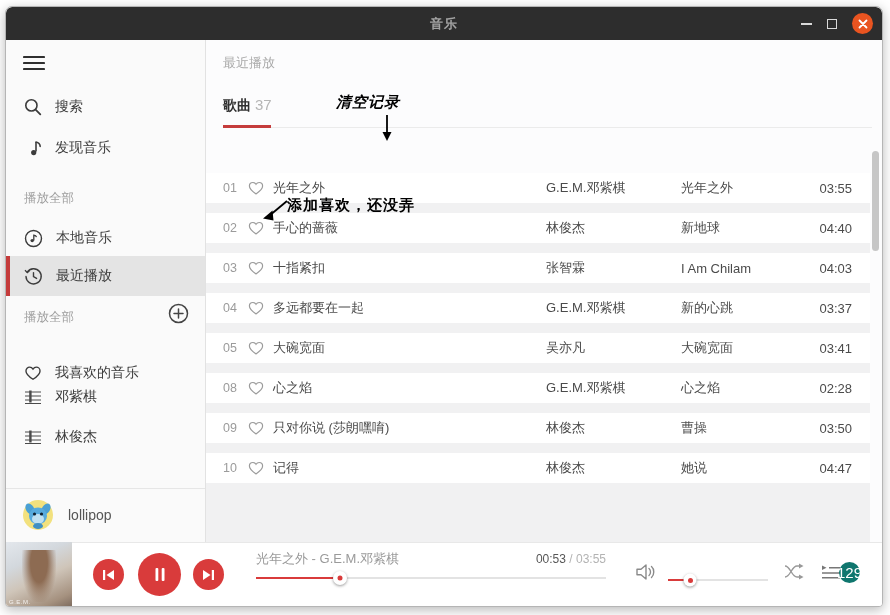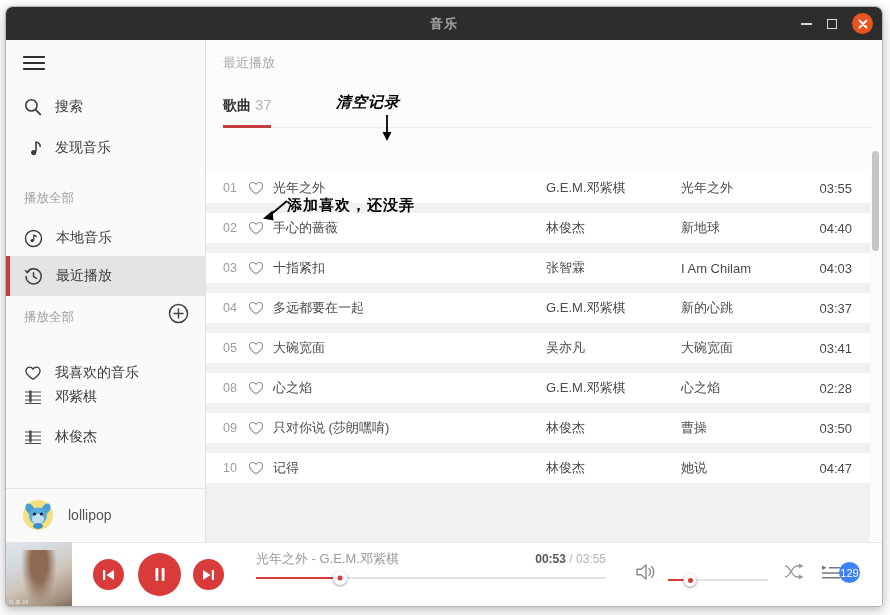--- a/index.html
+++ b/index.html
@@ -69,35 +69,35 @@
   .art-caption { position:absolute; left:3px; bottom:2px; font-size:6px; color:rgba(255,255,255,.85); letter-spacing:.5px; }
   .p-btn { position:absolute; border-radius:50%; background:#d93b3b; display:flex;
     align-items:center; justify-content:center; cursor:pointer; }
   .p-prev { left:87px;  top:16px; width:31px; height:31px; }
   .p-play { left:132px; top:10px; width:43px; height:43px; }
   .p-next { left:187px; top:16px; width:31px; height:31px; }
   .np-row { position:absolute; left:250px; top:7px; width:350px; display:flex;
     justify-content:space-between; align-items:baseline; }
   .np-title { color:#9a9a9a; font-size:13px; }
   .np-time { font-size:12px; color:#b3b3b3; }
-  .np-time .cur { color:#565656;font-weight:bold; }
+  .np-time .cur { color:#565656; }
   .slider { position:absolute; height:2px; background:#e3e3e3; }
   .slider .fill { position:absolute; left:0; top:0; height:2px; background:#d93b3b; }
   .slider .knob { position:absolute; top:50%; transform:translate(-50%,-50%); width:14px; height:14px;
     border-radius:50%; background:#fff; box-shadow:0 1px 3px rgba(0,0,0,.4); cursor:pointer; }
   .slider .knob .dot { position:absolute; left:50%; top:50%; transform:translate(-50%,-50%);
     width:5px; height:5px; border-radius:50%; background:#d93b3b; }
   .progress { left:250px; top:34px; width:350px; }
   .volume   { left:662px; top:36px; width:100px; }
   .volume .knob { width:13px; height:13px; }
   .speaker-wrap { position:absolute; left:629px; top:20px; cursor:pointer; }
   .shuffle-wrap { position:absolute; left:778px; top:20px; cursor:pointer; }
   .queue-wrap   { position:absolute; left:816px; top:22px; cursor:pointer; }
   .queue-badge { position:absolute; left:833px; top:19px; width:21px; height:21px; border-radius:50%;
-    background:#3b82f6; color:#fff; font-size:11px; display:flex; align-items:center;
+    background:#0f766e; color:#fff; font-size:15px; display:flex; align-items:center;
     justify-content:center; cursor:pointer; }
 
   
   .ann { position:absolute; font-weight:bold; font-size:15px; color:#000; letter-spacing:1px; z-index:60; }
   .ann-arrow { position:absolute; z-index:60; }
 </style>
 </head>
 <body>
 
 <div class="window">

